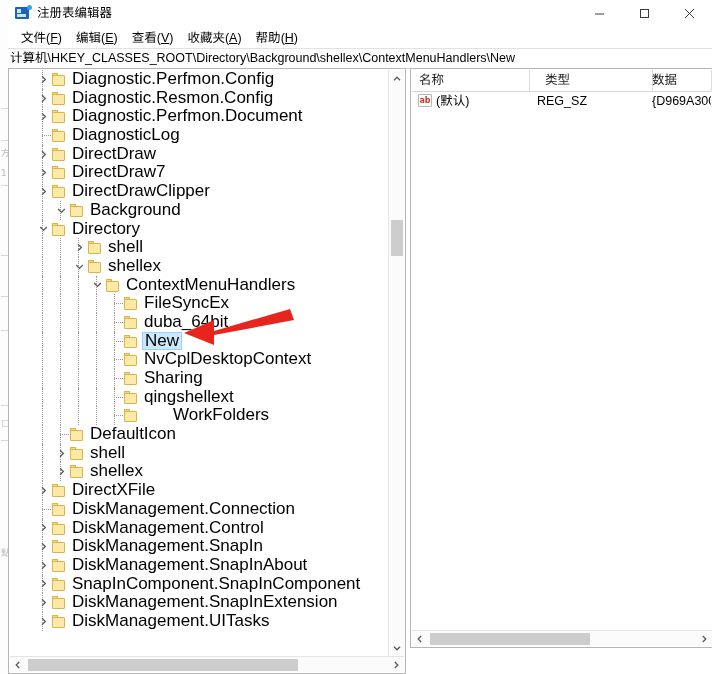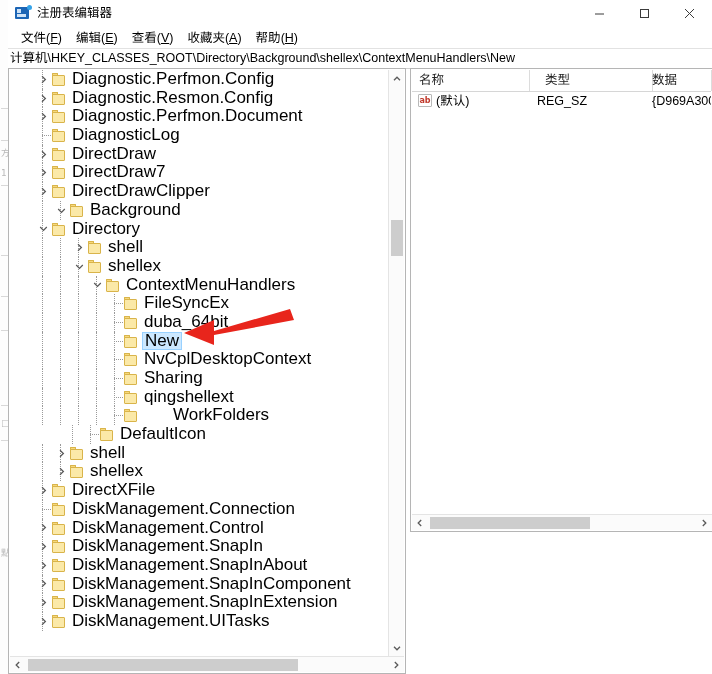--- a/index.html
+++ b/index.html
@@ -161,21 +161,21 @@
 
   .pane {
     position: absolute;
     top: 0;
     background: #ffffff;
     border: 1px solid #b5b5b5;
     box-sizing: border-box;
     overflow: hidden;
   }
   .pane-left  { left: 0;   width: 398px; height: 606px; }
-  .pane-right { left: 402px; width: 302px; height: 464px; border-right: none; }
+  .pane-right { left: 402px; width: 302px; height: 580px; border-right: none; }
 
   
   .tree-viewport {
     position: absolute;
     left: 1px; top: 1px;
     width: 379px;
     height: 586px;
     overflow: hidden;
   }
   .tree-row {
@@ -666,21 +666,21 @@
             <div class="vline" style="left: 68px;"></div>
             <div class="vline" style="left: 86px;"></div>
             <div class="vline" style="left: 104px;"></div>
             <div class="dashline" style="left: 104px;"></div>
             <div class="folder" style="left: 114px;">
               <div class="tab"></div>
               <div class="body"></div>
             </div>
             <div class="node-label" style="left: 140px; margin-left: 21px;">WorkFolders</div>
           </div>
-          <div class="tree-row" style="height: 18.7px; margin-left: 30px;">
+          <div class="tree-row" style="height: 18.7px;">
             <div class="vline" style="left: 32px;"></div>
             <div class="vline" style="left: 50px;"></div>
             <div class="dashline" style="left: 50px;"></div>
             <div class="folder" style="left: 60px;">
               <div class="tab"></div>
               <div class="body"></div>
             </div>
             <div class="node-label" style="left: 78px;">DefaultIcon</div>
           </div>
           <div class="tree-row" style="height: 18.7px;">
@@ -776,21 +776,21 @@
             <div class="vline" style="left: 32px;"></div>
             <div class="twisty" style="left: 26px;">
               <svg width="9" height="9" viewBox="0 0 9 9">
                 <path d="M3 1.2 L6.4 4.5 L3 7.8" fill="none" stroke="currentColor" stroke-width="1.25"></path>
               </svg>
             </div>
             <div class="folder" style="left: 42px;">
               <div class="tab"></div>
               <div class="body"></div>
             </div>
-            <div class="node-label" style="left: 60px;">DiskManagement.SnapInComponent</div>
+            <div class="node-label" style="left: 60px;">SnapInComponent.SnapInComponent</div>
           </div>
           <div class="tree-row" style="height: 18.7px;">
             <div class="vline" style="left: 32px;"></div>
             <div class="twisty" style="left: 26px;">
               <svg width="9" height="9" viewBox="0 0 9 9">
                 <path d="M3 1.2 L6.4 4.5 L3 7.8" fill="none" stroke="currentColor" stroke-width="1.25"></path>
               </svg>
             </div>
             <div class="folder" style="left: 42px;">
               <div class="tab"></div>

